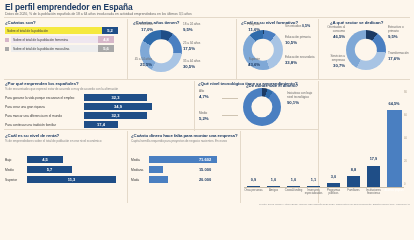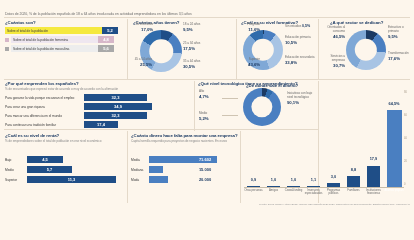--- a/index.html
+++ b/index.html
@@ -60,20 +60,21 @@
   .footer{
     position:absolute;right:4px;bottom:1px;font-size:2.5px;color:#9a9a9a;
     text-align:right;letter-spacing:-.05px;
   }
 </style>
 </head>
 <body>
 
 <div class="page">
 
+  <div class="title">El perfil emprendedor en España</div>
   <div class="subtitle">Datos de 2020, % de la población española de 18 a 64 años involucrada en actividad emprendedora en los últimos 3,5 años</div>
   <div class="rule" style="top:17px;left:4px;right:4px;"></div>
 
   <div class="vrule" style="left:127px;top:19px;bottom:128px;"></div>
   <div class="vrule" style="left:236px;top:19px;bottom:128px;"></div>
   <div class="vrule" style="left:318px;top:19px;bottom:128px;"></div>
   <div class="rule" style="top:79px;left:4px;right:4px;"></div>
   <div class="vrule" style="left:194px;top:81px;bottom:76px;"></div>
   <div class="vrule" style="left:318px;top:81px;bottom:4px;"></div>
   <div class="rule" style="top:129px;left:4px;right:96px;"></div>

